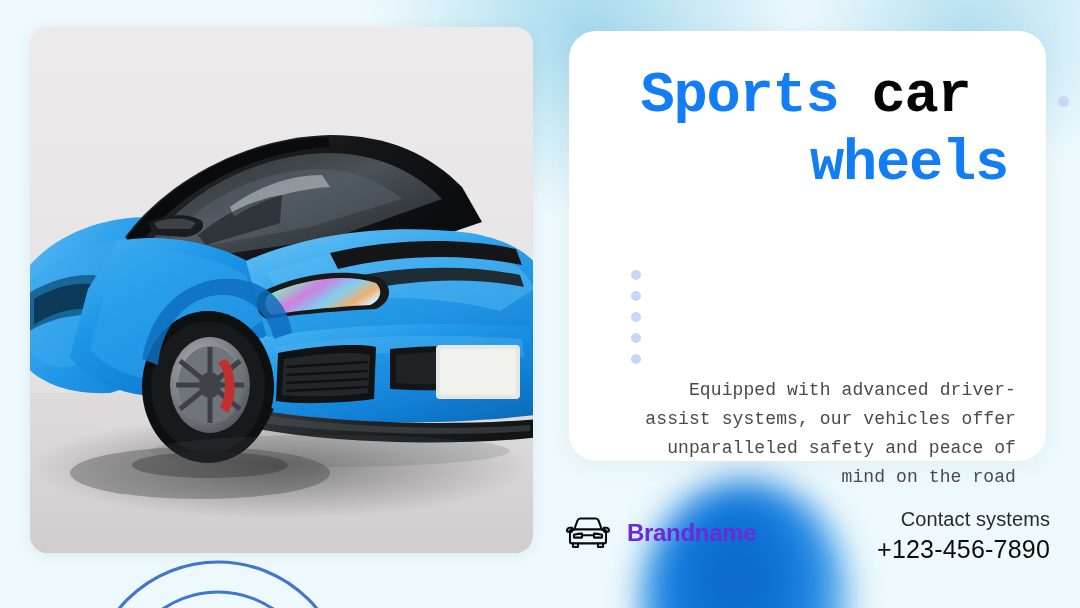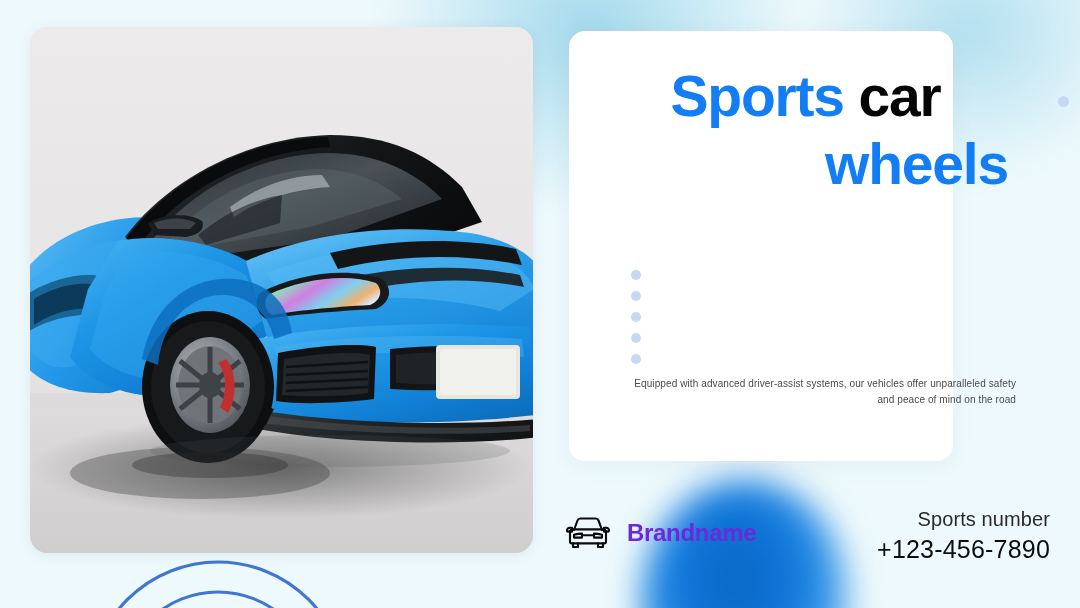--- a/index.html
+++ b/index.html
@@ -46,24 +46,25 @@
     border-radius:18px;
     overflow:hidden;
     background:#e9e9e9;
     box-shadow:0 2px 14px rgba(60,80,95,.08);
   }
   .photo-card svg { display:block; width:100%; height:100%; }
 
   
   .content-card {
     position:absolute; left:569px; top:31px;
-    width:384px; height:430px;
+    width:477px; height:430px;
     background:#ffffff;
-    border-radius:16px;
+    border-radius:27px;
     box-shadow:0 4px 22px rgba(80,110,130,.07);
+    font-family:Liberation Mono, monospace;
   }
 
   .headline {
     position:absolute; left:28px; top:38px;
     width:417px;
     text-align:right;
     font-size:57px;
     line-height:0.95;
     font-weight:700;
     letter-spacing:-1.2px;
@@ -82,21 +83,21 @@
   .dots .dot {
     width:10px; height:10px; border-radius:50%;
     background:#c5d9f7;
     margin-bottom:11px;
   }
 
   .body-copy {
     position:absolute; left:62px; top:345px;
     width:385px;
     text-align:right;
-    font-size:10px;
+    font-size:18px;
     line-height:1.62;
     color:#4a4a4a;
     letter-spacing:.1px;
   }
 
   
   .brand {
     position:absolute; left:562px; top:513px;
     display:flex; align-items:center; gap:13px;
   }
@@ -312,17 +313,17 @@
       <path d="M40 21.8 C37.5 21 34.5 20.6 32 20.6 L32 24.6 L40 24.6 Z"></path>
       <path d="M21.5 22.2 L30.5 22.2"></path>
       <path d="M11 30.4 L11 34 L16 34 L16 30.4"></path>
       <path d="M36 30.4 L36 34 L41 34 L41 30.4"></path>
     </g>
   </svg>
   <span class="brand-name">Brandname</span>
 </div>
 
 <div class="contact">
-  <div class="contact-label">Sports number</div>
+  <div class="contact-label">Contact systems</div>
   <div class="contact-number">+123-456-7890</div>
 </div>
 
 <div class="corner-dot"></div>
 
 </body></html>

